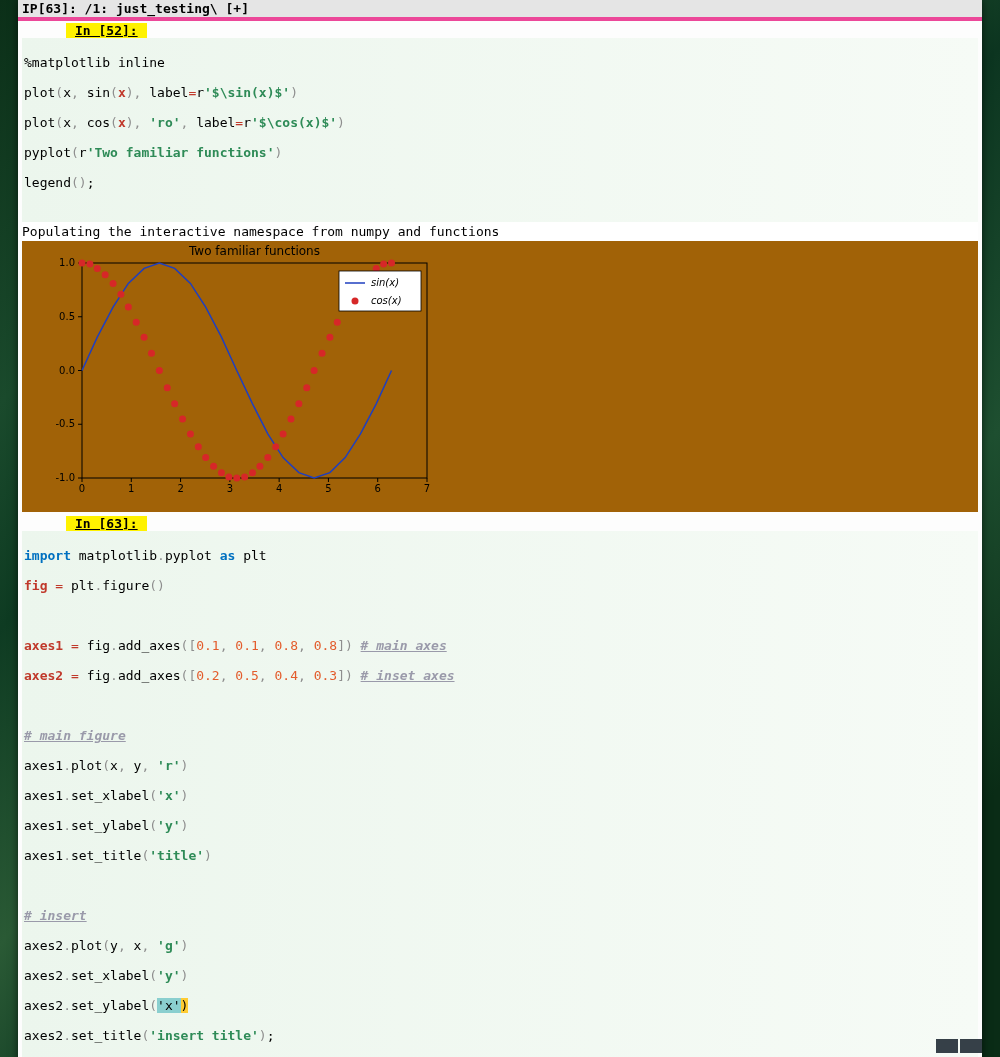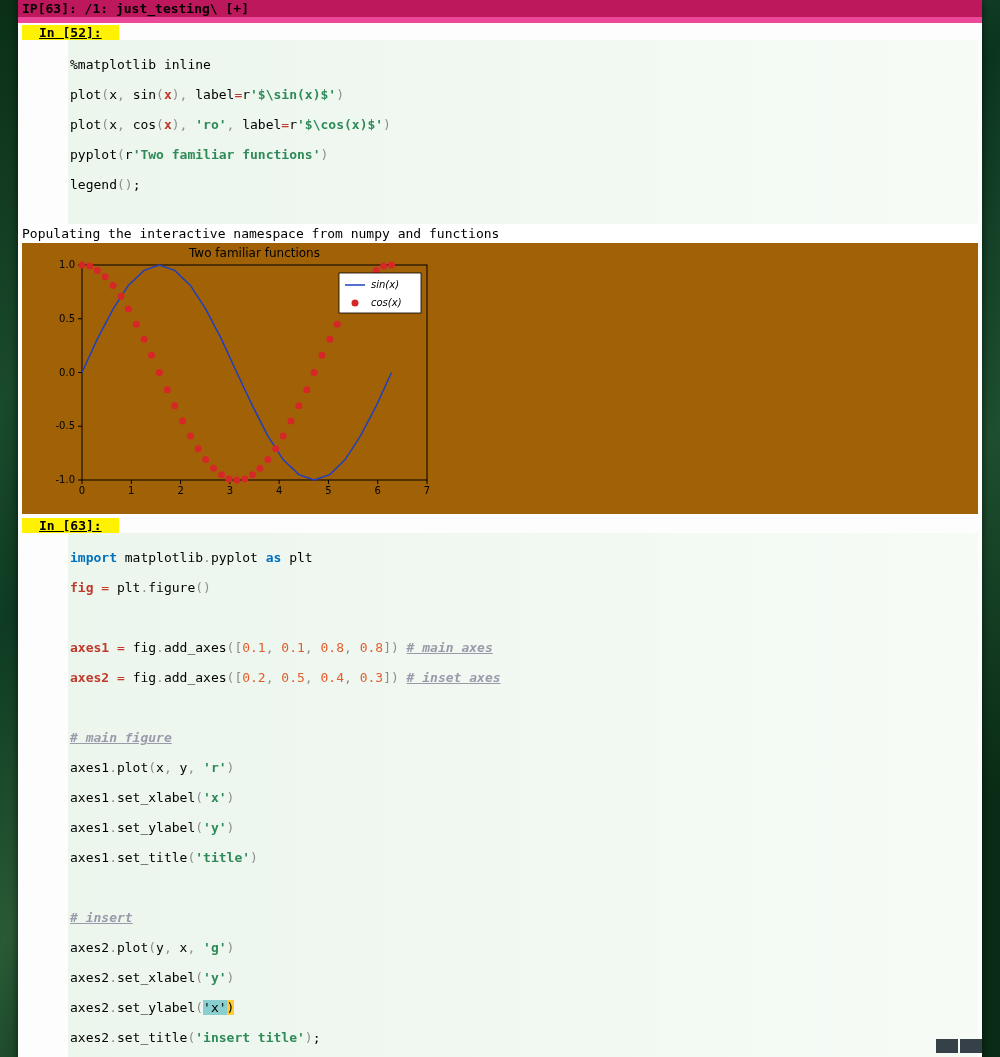--- a/index.html
+++ b/index.html
@@ -13,45 +13,45 @@
   }
   .workspace {
     position: absolute;
     left: 18px;
     top: 0;
     width: 964px;
     background: #fdfdfd;
     box-shadow: 0 0 8px rgba(0,0,0,0.6);
   }
   .titlebar {
-    background: #be185d;
+    background: #e5e5e5;
     color: #000;
     font-weight: bold;
     padding: 1px 4px;
-    border-bottom: 6px solid #ec4899;
+    border-bottom: 4px solid #ec4899;
     font-size: 13px;
   }
   .cell {
     padding: 2px 4px 2px 4px;
   }
   .prompt {
     background: #fff200;
     color: #000;
     font-weight: bold;
-    padding: 0 17px;
+    padding: 0 9px;
     display: inline-block;
     text-decoration: underline;
+    margin-left: 44px;
   }
   .code-block {
     background: #eef7ee;
     background: linear-gradient(to right, #ecf6ed 0%, #f6fbf6 100%);
     padding: 2px 0 2px 0;
     line-height: 15px;
     white-space: pre;
-    margin-left: 46px;
   }
   .code-line { padding-left: 2px; }
   .kw { color: #0070c0; font-weight: bold; }
   .var { color: #c0392b; font-weight: bold; }
   .op  { color: #c0392b; }
   .num { color: #e35c2c; }
   .paren { color: #8e8e8e; }
   .str { color: #2e8b57; font-weight: bold; }
   .comment { color: #9a9aaa; font-style: italic; font-weight: bold; text-decoration: underline; }
   .ident { color: #000; }

